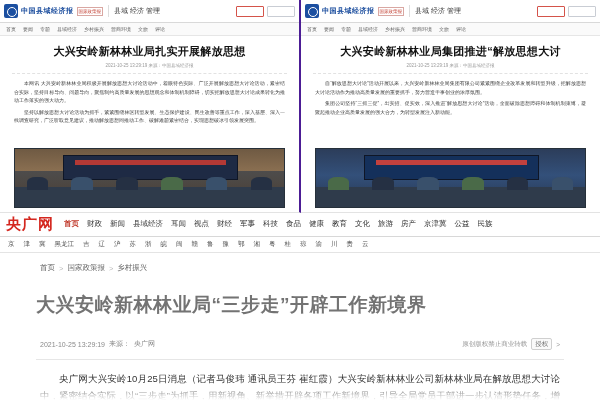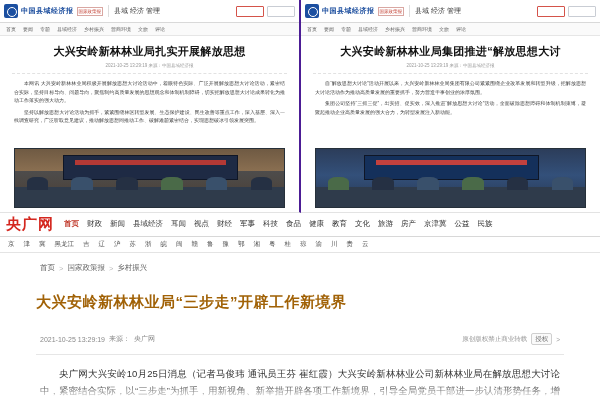--- a/index.html
+++ b/index.html
@@ -59,21 +59,21 @@
   .cnr-links span:first-child{color:#c0392b;font-weight:bold;}
 
   .cnr2{height:15px;background:#fff;border-bottom:1px solid #e4e4e4;display:flex;align-items:center;gap:9px;padding:0 8px;font-size:6.5px;color:#555;white-space:nowrap;overflow:hidden;}
 
   
   .crumb{display:flex;align-items:center;gap:4px;padding:10px 40px 0;font-size:7.5px;color:#666;}
   .crumb .sep{color:#bbb;}
   .crumb .home{color:#555;}
 
   
-  .headline{padding:6px 36px 0;font-size:15px;font-weight:bold;color:#a16207;line-height:26px;letter-spacing:.5px;}
+  .headline{padding:6px 36px 0;font-size:19px;font-weight:bold;color:#737373;line-height:26px;letter-spacing:.5px;}
   .meta-row{display:flex;align-items:center;padding:8px 40px 0;font-size:7px;color:#8a8a8a;gap:4px;}
   .meta-right{margin-left:auto;display:flex;align-items:center;gap:4px;font-size:6.5px;color:#9a9a9a;}
   .report-btn{border:1px solid #cfcfcf;border-radius:2px;padding:0 3px;line-height:10px;color:#777;background:#fafafa;}
   .divider{margin:9px 36px 0;height:1px;background:#e6e6e6;}
 
   
   .article{padding:10px 40px 0;font-size:9.5px;line-height:17px;color:#333;text-align:justify;}
   .article p{margin:0;text-indent:19px;}
 
   .fade{position:absolute;left:0;right:0;bottom:0;height:16px;background:linear-gradient(180deg,rgba(255,255,255,0),#fff);}

